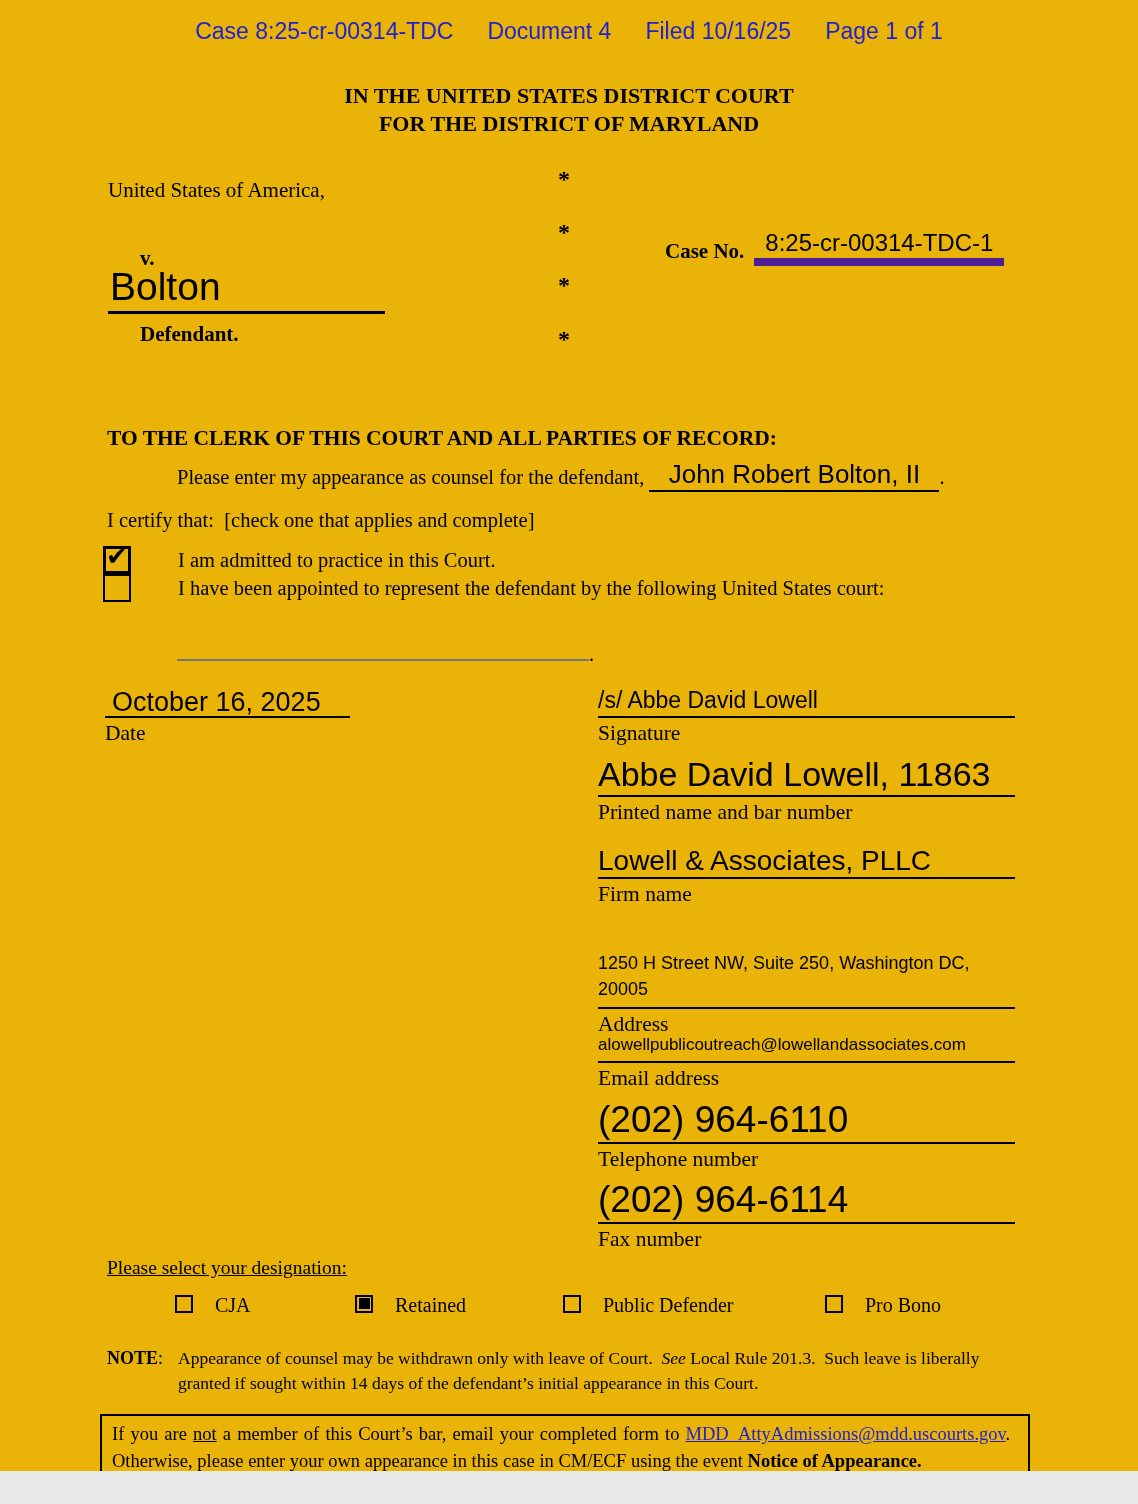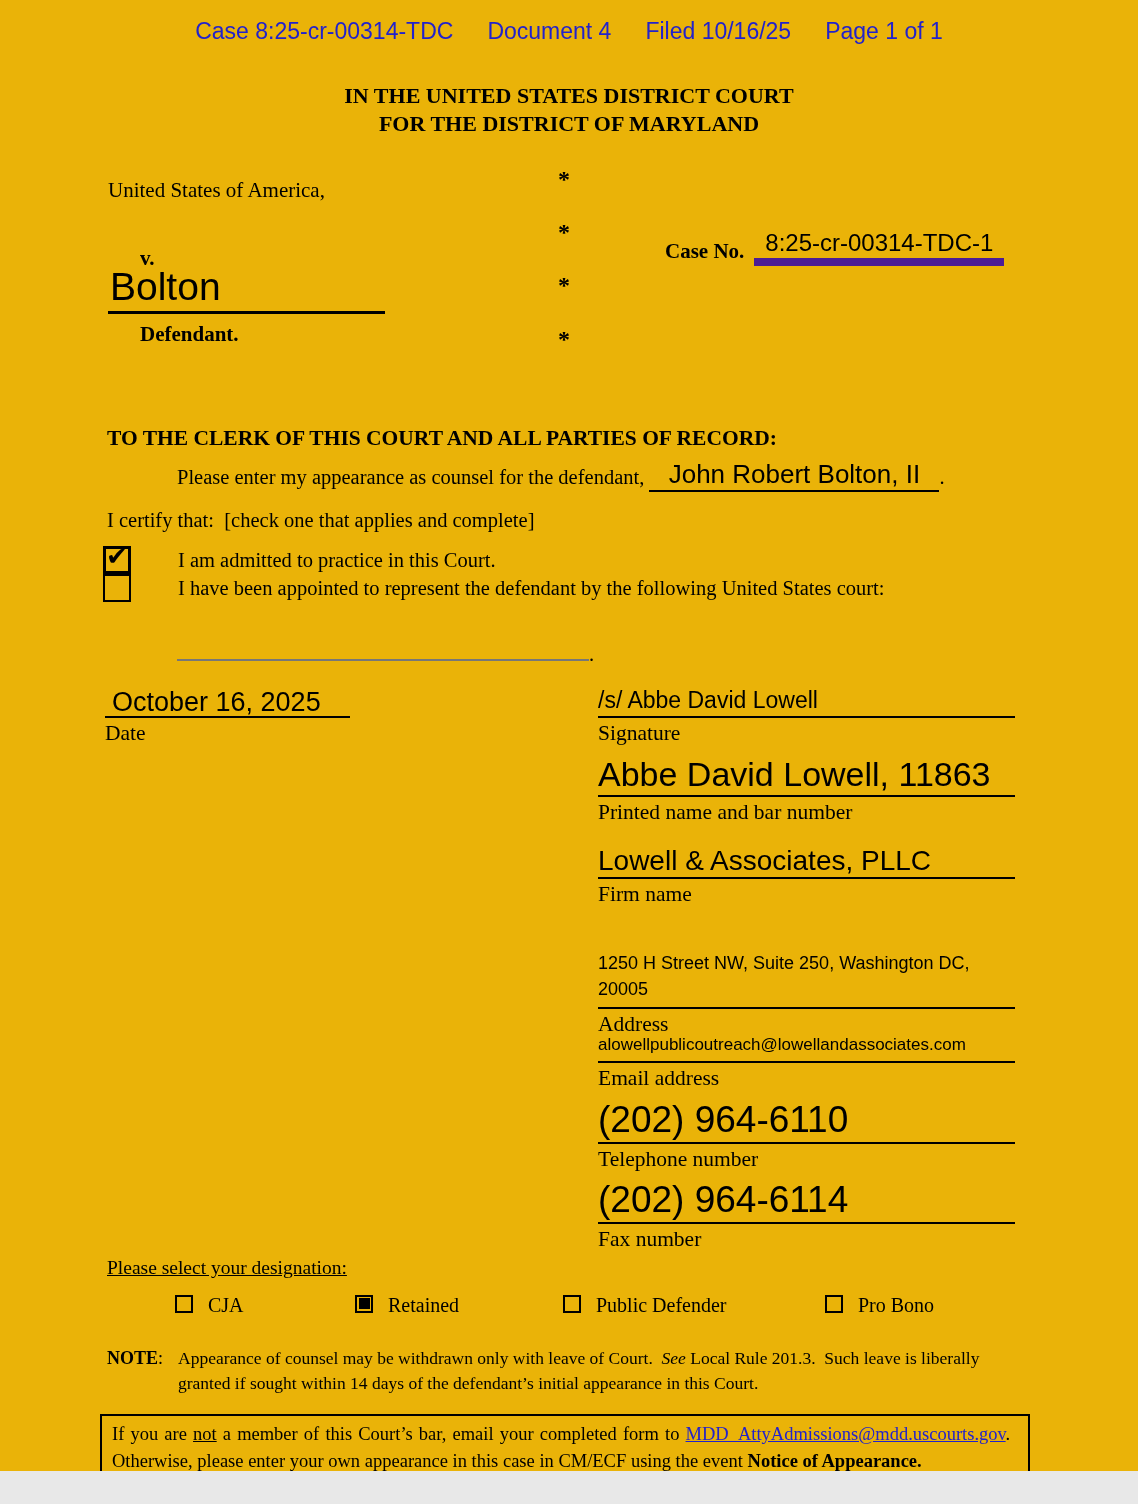--- a/index.html
+++ b/index.html
@@ -64,21 +64,21 @@
   .f-sig   { top:686px; }  .f-sig .rvalue   { font-size:23px; line-height:28px; padding-bottom:2px; }
   .f-print { top:754px; }  .f-print .rvalue { font-size:34px; line-height:40px; padding-bottom:1px; }
   .f-firm  { top:844px; }  .f-firm .rvalue  { font-size:28px; line-height:33px; }
   .f-addr  { top:950px; }  .f-addr .rvalue  { font-size:18px; line-height:26px; padding-bottom:5px; }
   .f-email { top:1033px; } .f-email .rvalue { font-size:17px; line-height:24px; padding-bottom:4px; }
   .f-tel   { top:1099px; } .f-tel .rvalue   { font-size:37px; line-height:42px; padding-bottom:1px; }
   .f-fax   { top:1179px; } .f-fax .rvalue   { font-size:37px; line-height:42px; padding-bottom:1px; }
 
   .desig-prompt { top:1257px; left:107px; font-size:19.5px;text-decoration:underline; }
   .desigrow { top:1294px; left:105px; width:930px; height:34px; }
-  .ditem { position:absolute; top:0; display:flex; align-items:center; gap:15px; }
+  .ditem { position:absolute; top:0; display:flex; align-items:center; gap:22px; }
   .d0 { left:70px; } .d1 { left:250px; } .d2 { left:458px; } .d3 { left:720px; }
   .dbox { width:18px; height:18px; border:2px solid #000; position:relative; top:-2px; flex:none; }
   .dbox .fillsq { display:none; position:absolute; inset:1.5px; background:#000; }
   .dbox.checked .fillsq { display:block; }
   .dlabel { font-size:20px; }
 
   .note { top:1346px; left:107px; width:905px; display:flex; font-size:17.5px; line-height:25px; }
   .note-label { width:71px; flex:none; font-size:18px; }
   .note-text { white-space:pre-wrap; }
   .it { font-style:italic; }

